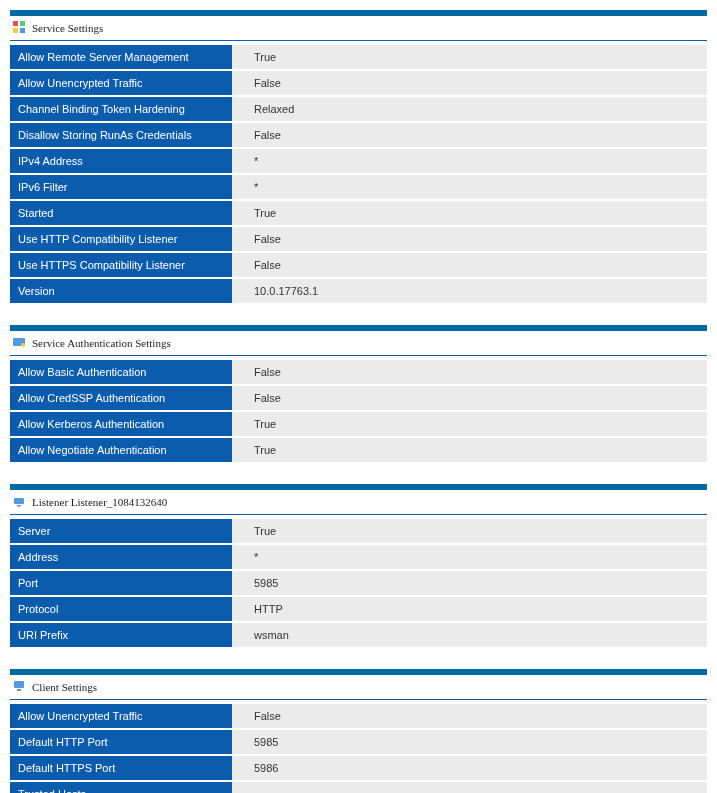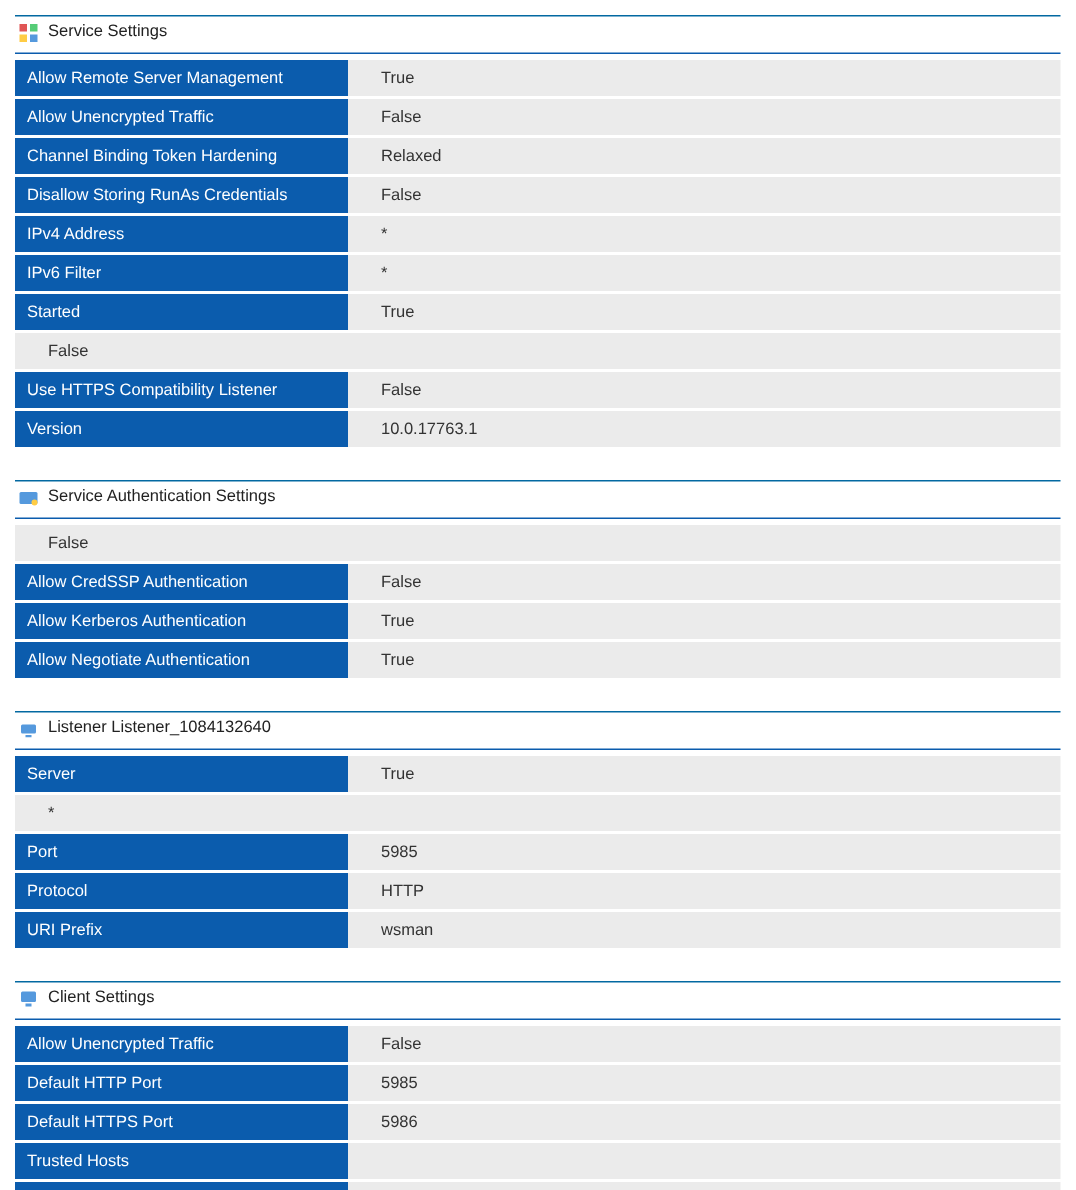--- a/index.html
+++ b/index.html
@@ -12,26 +12,27 @@
       font-size: 11px;
       background: #ffffff;
       padding: 10px;
       width: 717px;
     }
     .section {
       margin-bottom: 20px;
     }
     .section-header {
       display: flex;
-      align-items: flex-start;
+      align-items: flex-end;
       padding: 4px 2px 6px 2px;
-      border-top: 1px solid #0369a1;
+      border-top: 6px solid #0369a1;
       border-bottom: 1px solid #0b5cad;
       color: #222;
       font-size: 11px;
+      font-family: Liberation Serif, serif;
     }
     .section-header .icon {
       width: 14px;
       height: 14px;
       margin-right: 6px;
       display: inline-flex;
       align-items: center;
       justify-content: center;
     }
     .section-header .title {
@@ -106,20 +107,21 @@
         </div>
         <div class="kv-row">
           <div class="kv-key">IPv6 Filter</div>
           <div class="kv-val">*</div>
         </div>
         <div class="kv-row">
           <div class="kv-key">Started</div>
           <div class="kv-val">True</div>
         </div>
         <div class="kv-row">
+          <div class="kv-key">Use HTTP Compatibility Listener</div>
           <div class="kv-val">False</div>
         </div>
         <div class="kv-row">
           <div class="kv-key">Use HTTPS Compatibility Listener</div>
           <div class="kv-val">False</div>
         </div>
         <div class="kv-row">
           <div class="kv-key">Version</div>
           <div class="kv-val">10.0.17763.1</div>
         </div>
@@ -131,20 +133,21 @@
           <svg width="14" height="14" viewBox="0 0 14 14">
             <rect x="1" y="3" width="12" height="8" rx="1" fill="#888"></rect>
             <rect x="2" y="4" width="10" height="5" fill="#cfe3f7"></rect>
             <circle cx="11" cy="10" r="2" fill="#ffcc44"></circle>
           </svg>
         </span>
         <span class="title">Service Authentication Settings</span>
       </div>
       <div class="kv-table">
         <div class="kv-row">
+          <div class="kv-key">Allow Basic Authentication</div>
           <div class="kv-val">False</div>
         </div>
         <div class="kv-row">
           <div class="kv-key">Allow CredSSP Authentication</div>
           <div class="kv-val">False</div>
         </div>
         <div class="kv-row">
           <div class="kv-key">Allow Kerberos Authentication</div>
           <div class="kv-val">True</div>
         </div>
@@ -164,20 +167,21 @@
           </svg>
         </span>
         <span class="title">Listener Listener_1084132640</span>
       </div>
       <div class="kv-table">
         <div class="kv-row">
           <div class="kv-key">Server</div>
           <div class="kv-val">True</div>
         </div>
         <div class="kv-row">
+          <div class="kv-key">Address</div>
           <div class="kv-val">*</div>
         </div>
         <div class="kv-row">
           <div class="kv-key">Port</div>
           <div class="kv-val">5985</div>
         </div>
         <div class="kv-row">
           <div class="kv-key">Protocol</div>
           <div class="kv-val">HTTP</div>
         </div>

